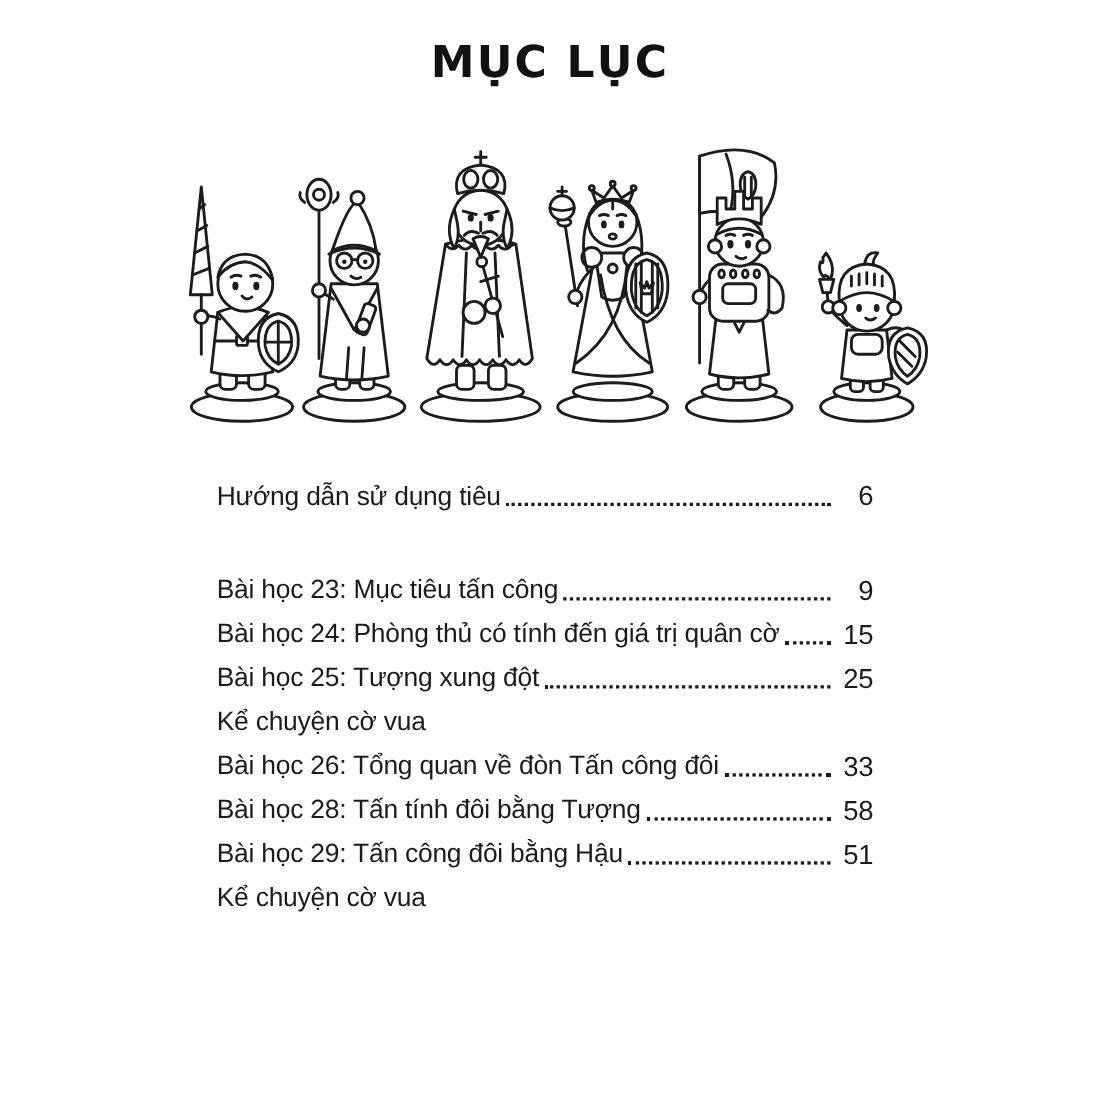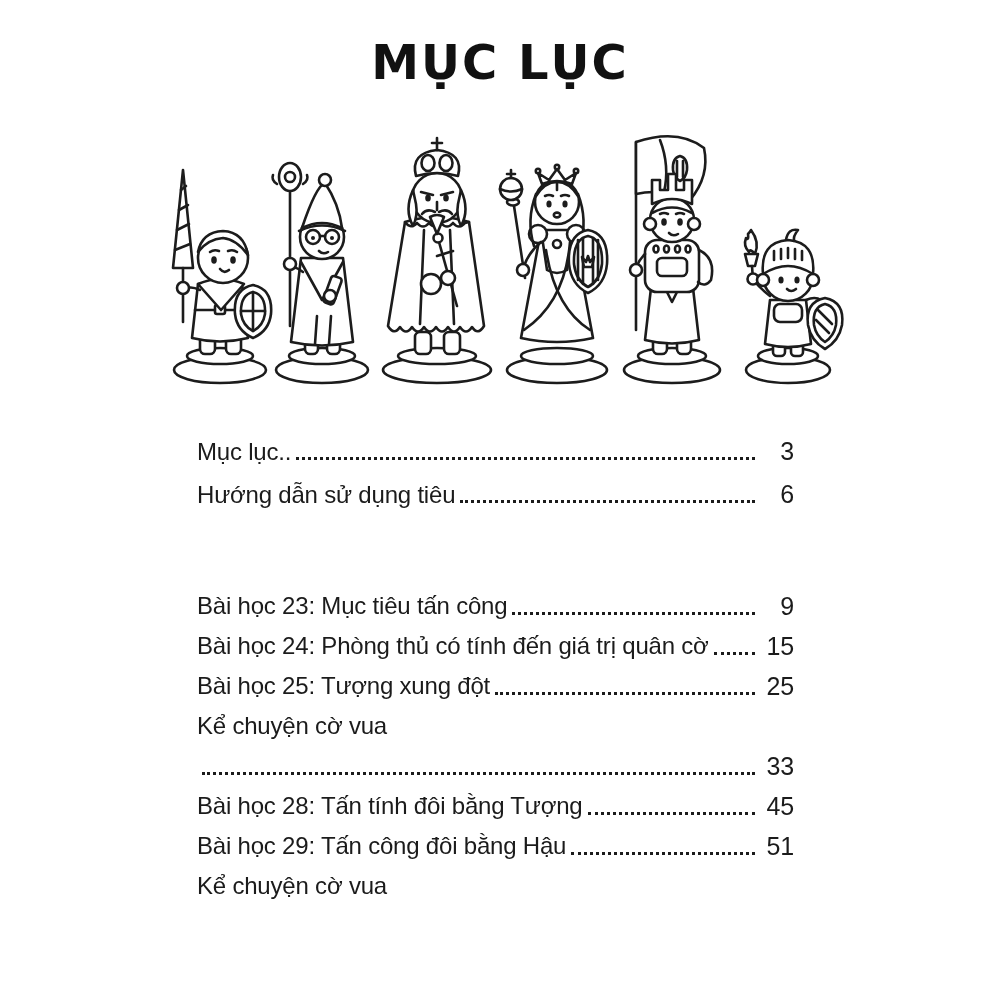--- a/index.html
+++ b/index.html
@@ -3,27 +3,27 @@
 <meta charset="utf-8">
 <style>
   html,body{margin:0;padding:0;background:#fff;}
   .page{
     position:relative;width:1000px;height:1000px;background:#ffffff;
     font-family:"Liberation Sans","DejaVu Sans",sans-serif;color:#1b1b1b;overflow:hidden;
   }
   .title{
     position:absolute;top:34px;left:0;width:100%;text-align:center;
     font-family:"DejaVu Sans","Liberation Sans",sans-serif;
-    font-size:48px;font-weight:bold;letter-spacing:2px;color:#111;
+    font-size:40px;font-weight:bold;letter-spacing:2px;color:#111;
   }
   .figures{position:absolute;top:120px;left:150px;width:700px;height:272px;}
   .toc{position:absolute;top:430px;left:197px;width:597px;}
   .toc-row{display:flex;align-items:center;height:40px;font-size:24px;letter-spacing:-0.2px;white-space:nowrap;}
   .toc-row.g1{height:43px;}
-  .toc-row.gap-above{margin-top:70px;}
+  .toc-row.gap-above{margin-top:44px;}
   .toc-label{flex:0 0 auto;}
   .toc-leader{
     flex:1 1 auto;min-width:0;height:0;
     border-bottom:3px dotted #1b1b1b;
     align-self:center;margin:14px 5px 0 5px;
   }
   .toc-page{flex:0 0 auto;min-width:34px;text-align:right;font-size:25px;}
   svg *{vector-effect:non-scaling-stroke;}
 </style>
 </head>
@@ -234,25 +234,20 @@
         <path d="M 37,-84 Q 57,-80 54,-57 Q 51,-41 37,-33 Q 23,-41 20,-57 Q 17,-80 37,-84 Z"></path>
         <path d="M 37,-78 Q 50,-75 48,-57 Q 46,-46 37,-40 Q 28,-46 26,-57 Q 24,-75 37,-78 Z" fill="none"></path>
         <line x1="30" y1="-72" x2="44" y2="-58"></line>
         <line x1="28" y1="-62" x2="41" y2="-49"></line>
       </g>
     </g>
   </svg>
 
   <div class="toc">
 
-    <div class="toc-row g1">
-      <span class="toc-label">Mục lục.. </span>
-      <span class="toc-leader"></span>
-      <span class="toc-page">3</span>
-    </div>
 
 
     <div class="toc-row g1">
       <span class="toc-label">Hướng dẫn sử dụng tiêu </span>
       <span class="toc-leader"></span>
       <span class="toc-page">6</span>
     </div>
 
     <div class="toc-row gap-above">
       <span class="toc-label">Bài học 23: Mục tiêu tấn công</span>
@@ -270,29 +265,30 @@
       <span class="toc-label">Bài học 25: Tượng xung đột</span>
       <span class="toc-leader"></span>
       <span class="toc-page">25</span>
     </div>
 
     <div class="toc-row">
       <span class="toc-label">Kể chuyện cờ vua</span>
     </div>
 
     <div class="toc-row">
+      <span class="toc-label">Bài học 26: Tổng quan về đòn Tấn công đôi </span>
       <span class="toc-leader"></span>
       <span class="toc-page">33</span>
     </div>
 
 
     <div class="toc-row">
       <span class="toc-label">Bài học 28: Tấn tính đôi bằng Tượng</span>
       <span class="toc-leader"></span>
-      <span class="toc-page">45</span>
+      <span class="toc-page">58</span>
     </div>
 
     <div class="toc-row">
       <span class="toc-label">Bài học 29: Tấn công đôi bằng Hậu </span>
       <span class="toc-leader"></span>
       <span class="toc-page">51</span>
     </div>
 
     <div class="toc-row">
       <span class="toc-label">Kể chuyện cờ vua</span>

